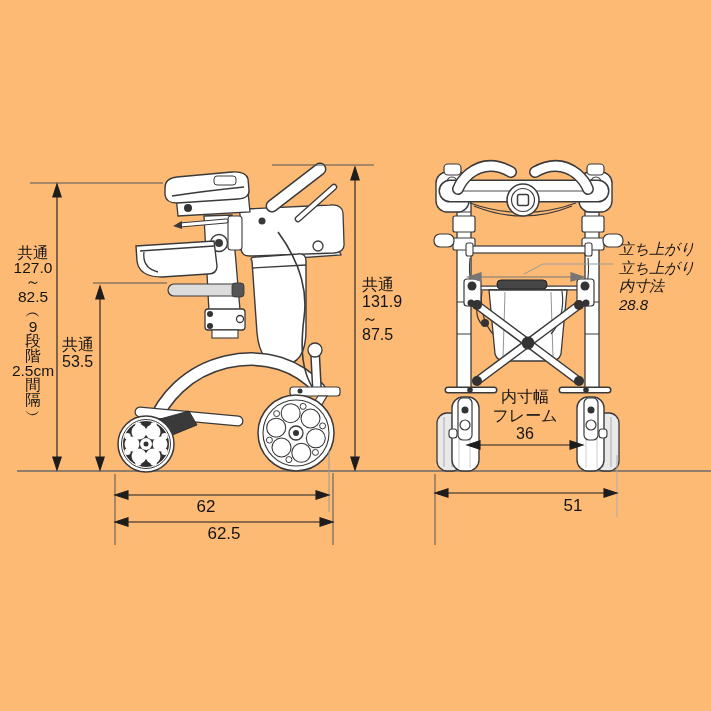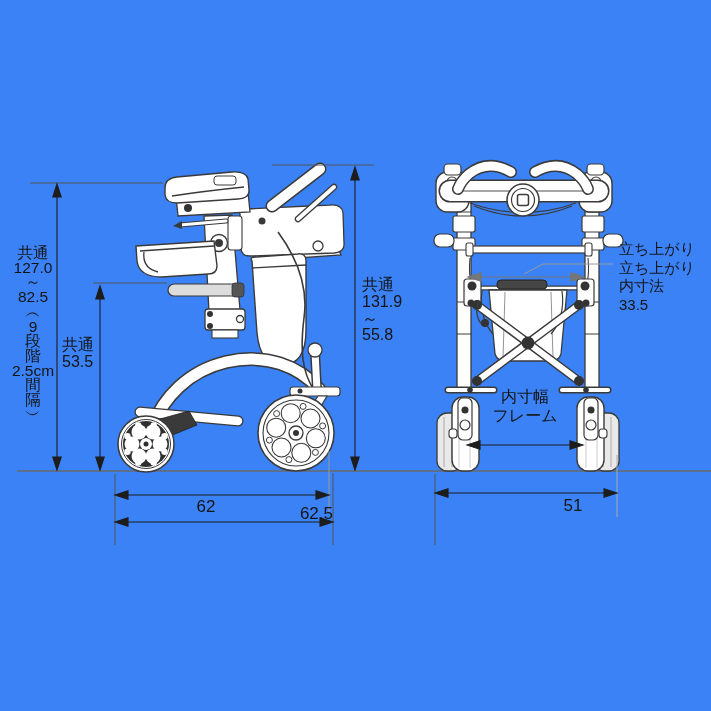--- a/index.html
+++ b/index.html
@@ -1,27 +1,27 @@
 <!DOCTYPE html>
 <html><head>
 <meta charset="utf-8">
 <style>
   html,body{margin:0;padding:0;background:#fff;}
-  .canvas{position:relative;width:711px;height:711px;background:#3b82f6;overflow:hidden;
+  .canvas{position:relative;width:711px;height:711px;background:#fdba74;overflow:hidden;
           font-family:"Liberation Sans","DejaVu Sans",sans-serif;}
   svg{position:absolute;left:0;top:0;}
   .lbl{position:absolute;color:#141414;}
   .lbl div{white-space:nowrap;}
   #side-height-label{left:6px;top:246px;width:54px;text-align:center;font-size:15.5px;line-height:14.7px;}
   #seat-height-label{left:62px;top:336px;font-size:16px;line-height:17px;text-align:left;}
   #front-height-label{left:362px;top:277px;font-size:16px;line-height:16.8px;text-align:left;}
-  #grip-width-label{left:619px;top:240px;font-size:15px;line-height:18.5px;text-align:left;}
+  #grip-width-label{left:619px;top:240px;font-size:15px;line-height:18.5px;text-align:left;font-style:italic;}
   #frame-width-label{left:465px;top:388px;width:120px;text-align:center;font-size:16px;line-height:18.5px;}
   #dim-62{left:115px;top:497px;width:182px;text-align:center;font-size:17px;}
-  #dim-62-5{left:115px;top:504px;width:218px;text-align:right;font-size:17px;}
+  #dim-62-5{left:115px;top:524px;width:218px;text-align:center;font-size:17px;}
   #dim-51{left:435px;top:496px;width:182px;text-align:center;font-size:17px;padding-left:47px;}
 </style>
 </head>
 <body>
 
 <div class="canvas">
 
 <svg width="711" height="711" viewBox="0 0 711 711">
 
   <g>
@@ -306,32 +306,33 @@
 
 <div class="lbl" id="seat-height-label">
   <div>共通</div>
   <div>53.5</div>
 </div>
 
 <div class="lbl" id="front-height-label">
   <div>共通</div>
   <div>131.9</div>
   <div>～</div>
-  <div>55.8</div>
+  <div>87.5</div>
 </div>
 
 <div class="lbl" id="grip-width-label">
   <div>立ち上がり</div>
   <div>立ち上がり</div>
   <div>内寸法</div>
-  <div>33.5</div>
+  <div>28.8</div>
 </div>
 
 <div class="lbl" id="frame-width-label">
   <div>内寸幅</div>
   <div>フレーム</div>
+  <div>36</div>
 </div>
 
 <div class="lbl" id="dim-62">62</div>
 <div class="lbl" id="dim-62-5">62.5</div>
 <div class="lbl" id="dim-51">51</div>
 
 </div>
 
 </body></html>

